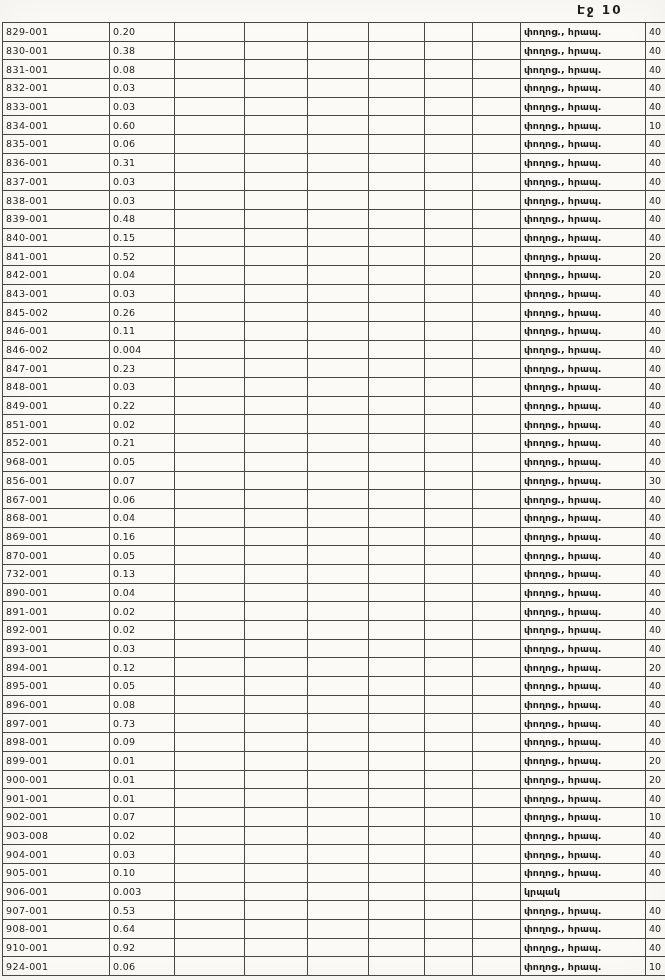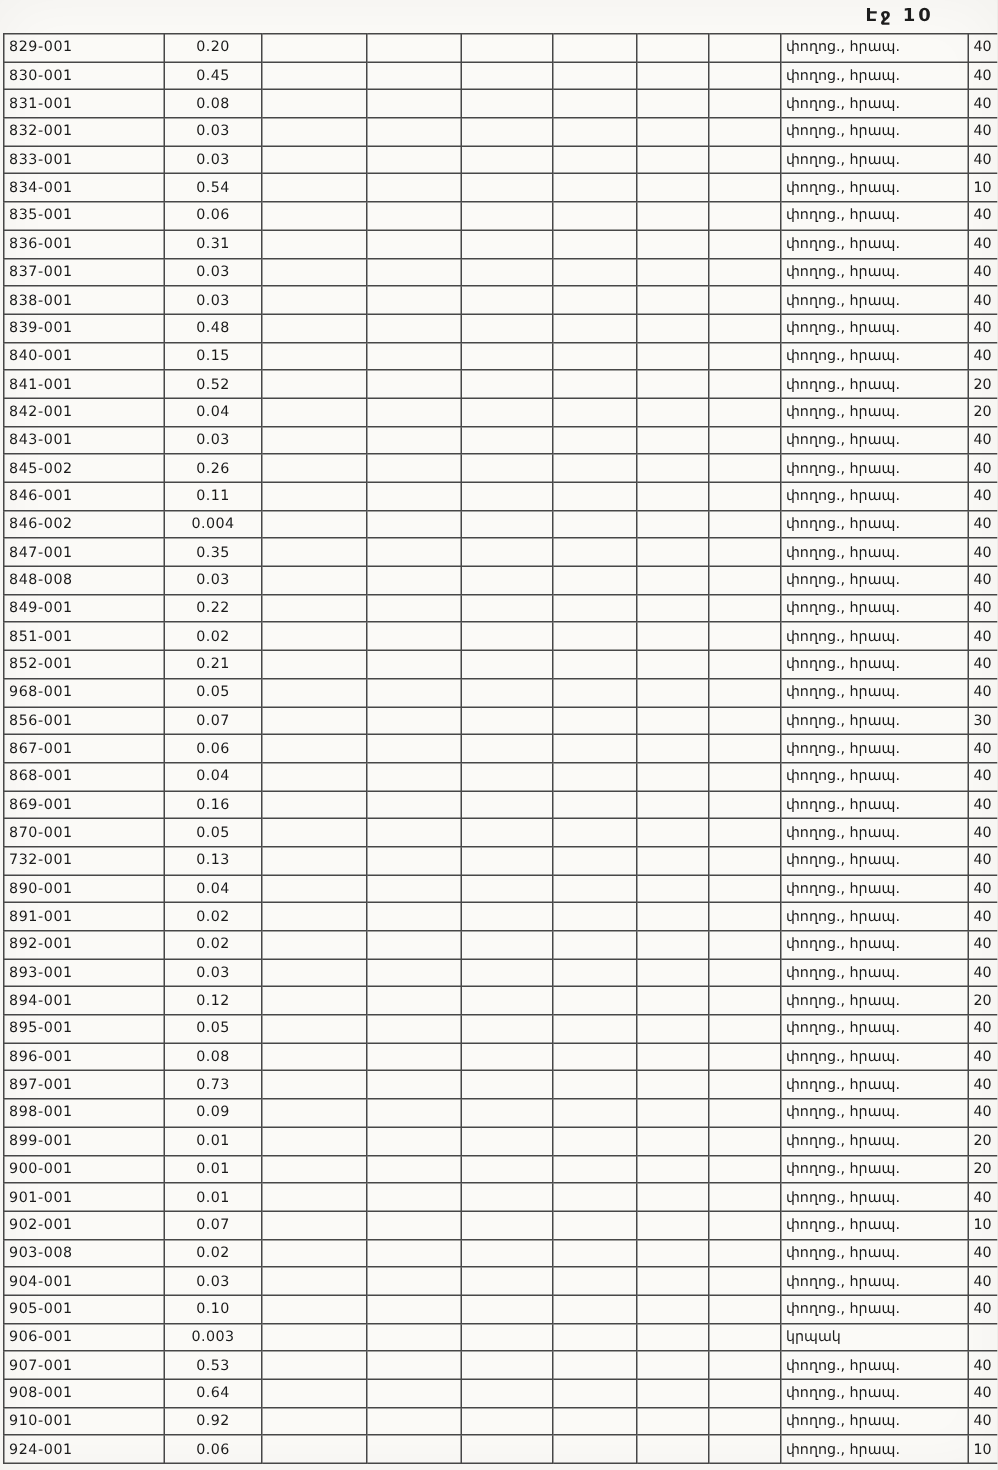--- a/index.html
+++ b/index.html
@@ -38,28 +38,28 @@
     height: 17.7px;
     padding: 0 3px;
     font-size: 9.5px;
     line-height: 17px;
     color: #1b1b1b;
     overflow: hidden;
     white-space: nowrap;
     vertical-align: middle;
   }
   td.c-id    { width: 100px; padding-left: 7px; letter-spacing: 0.4px; }
-  td.c-val   { width: 58px;  text-align: center; letter-spacing: 0.3px; }
+  td.c-val   { width: 58px;  text-align: left; letter-spacing: 0.3px; }
   td.c-e1    { width: 63px; }
   td.c-e2    { width: 56px; }
   td.c-e3    { width: 54px; }
   td.c-e4    { width: 49px; }
   td.c-e5    { width: 41px; }
   td.c-e6    { width: 41px; }
-  td.c-label { width: 118px; font-size: 9px; padding-left: 5px; color: #222; }
+  td.c-label { width: 118px; font-size: 9px; padding-left: 5px; color: #222; font-weight: bold; }
   td.c-mark  {
     border: none;
     width: 26px;
     font-size: 8px;
     color: #4e4e4e;
     text-align: left;
     padding-left: 7px;
     background: transparent;
   }
 </style>
@@ -79,21 +79,21 @@
     <td class="c-e3"></td>
     <td class="c-e4"></td>
     <td class="c-e5"></td>
     <td class="c-e6"></td>
     <td class="c-label">փողոց., հրապ.</td>
     <td class="c-mark">40</td>
   </tr>
 
   <tr>
     <td class="c-id">830-001</td>
-    <td class="c-val">0.45</td>
+    <td class="c-val">0.38</td>
     <td class="c-e1"></td>
     <td class="c-e2"></td>
     <td class="c-e3"></td>
     <td class="c-e4"></td>
     <td class="c-e5"></td>
     <td class="c-e6"></td>
     <td class="c-label">փողոց., հրապ.</td>
     <td class="c-mark">40</td>
   </tr>
 
@@ -131,21 +131,21 @@
     <td class="c-e3"></td>
     <td class="c-e4"></td>
     <td class="c-e5"></td>
     <td class="c-e6"></td>
     <td class="c-label">փողոց., հրապ.</td>
     <td class="c-mark">40</td>
   </tr>
 
   <tr>
     <td class="c-id">834-001</td>
-    <td class="c-val">0.54</td>
+    <td class="c-val">0.60</td>
     <td class="c-e1"></td>
     <td class="c-e2"></td>
     <td class="c-e3"></td>
     <td class="c-e4"></td>
     <td class="c-e5"></td>
     <td class="c-e6"></td>
     <td class="c-label">փողոց., հրապ.</td>
     <td class="c-mark">10</td>
   </tr>
 
@@ -300,33 +300,33 @@
     <td class="c-e3"></td>
     <td class="c-e4"></td>
     <td class="c-e5"></td>
     <td class="c-e6"></td>
     <td class="c-label">փողոց., հրապ.</td>
     <td class="c-mark">40</td>
   </tr>
 
   <tr>
     <td class="c-id">847-001</td>
-    <td class="c-val">0.35</td>
-    <td class="c-e1"></td>
-    <td class="c-e2"></td>
-    <td class="c-e3"></td>
-    <td class="c-e4"></td>
-    <td class="c-e5"></td>
-    <td class="c-e6"></td>
-    <td class="c-label">փողոց., հրապ.</td>
-    <td class="c-mark">40</td>
-  </tr>
-
-  <tr>
-    <td class="c-id">848-008</td>
+    <td class="c-val">0.23</td>
+    <td class="c-e1"></td>
+    <td class="c-e2"></td>
+    <td class="c-e3"></td>
+    <td class="c-e4"></td>
+    <td class="c-e5"></td>
+    <td class="c-e6"></td>
+    <td class="c-label">փողոց., հրապ.</td>
+    <td class="c-mark">40</td>
+  </tr>
+
+  <tr>
+    <td class="c-id">848-001</td>
     <td class="c-val">0.03</td>
     <td class="c-e1"></td>
     <td class="c-e2"></td>
     <td class="c-e3"></td>
     <td class="c-e4"></td>
     <td class="c-e5"></td>
     <td class="c-e6"></td>
     <td class="c-label">փողոց., հրապ.</td>
     <td class="c-mark">40</td>
   </tr>

